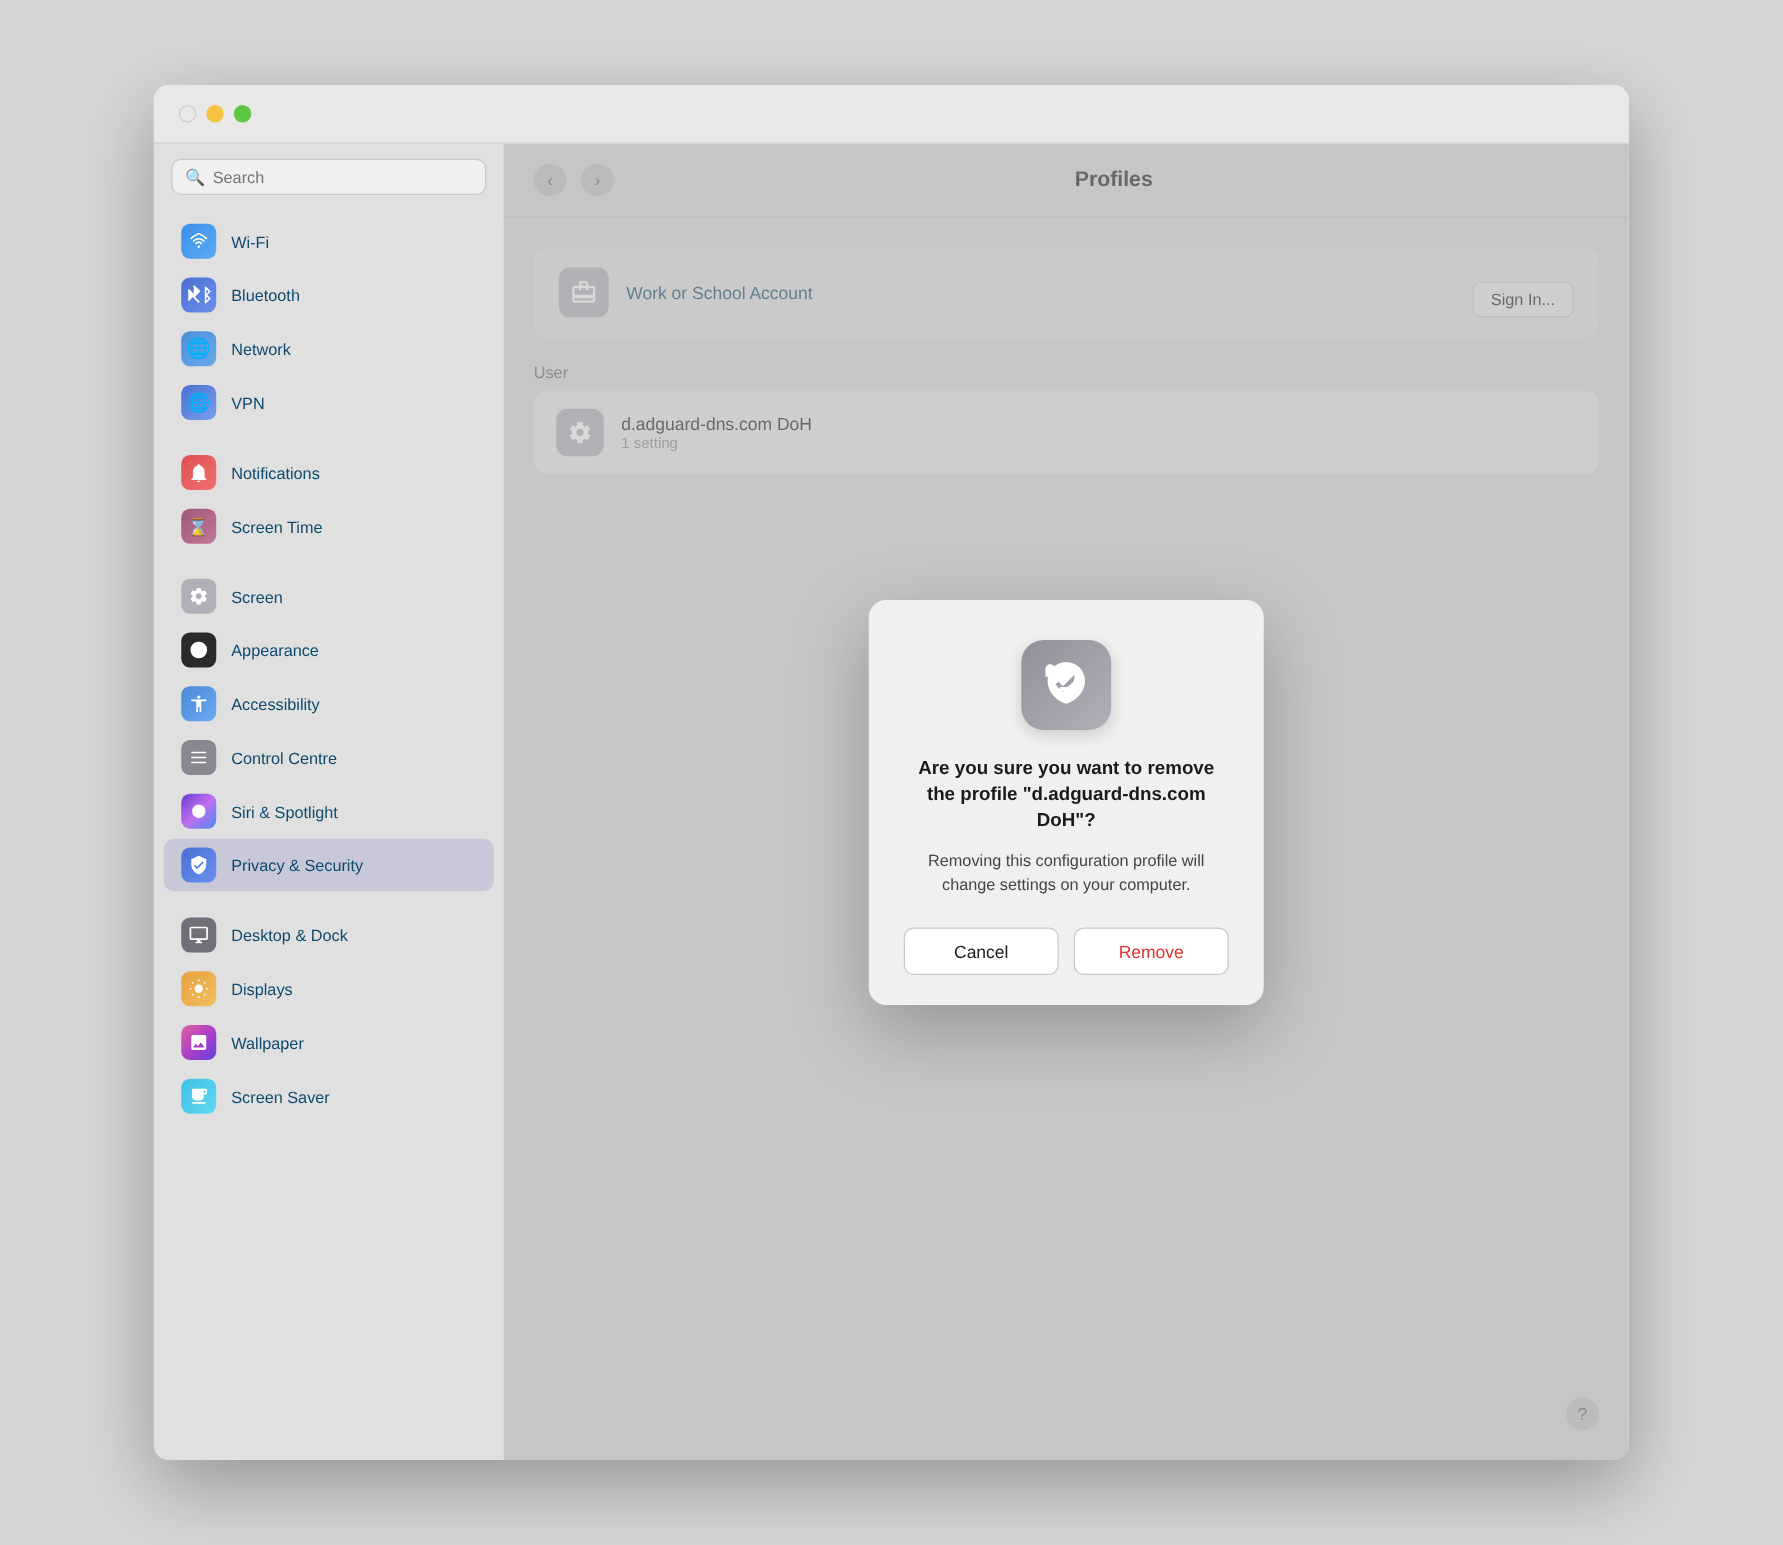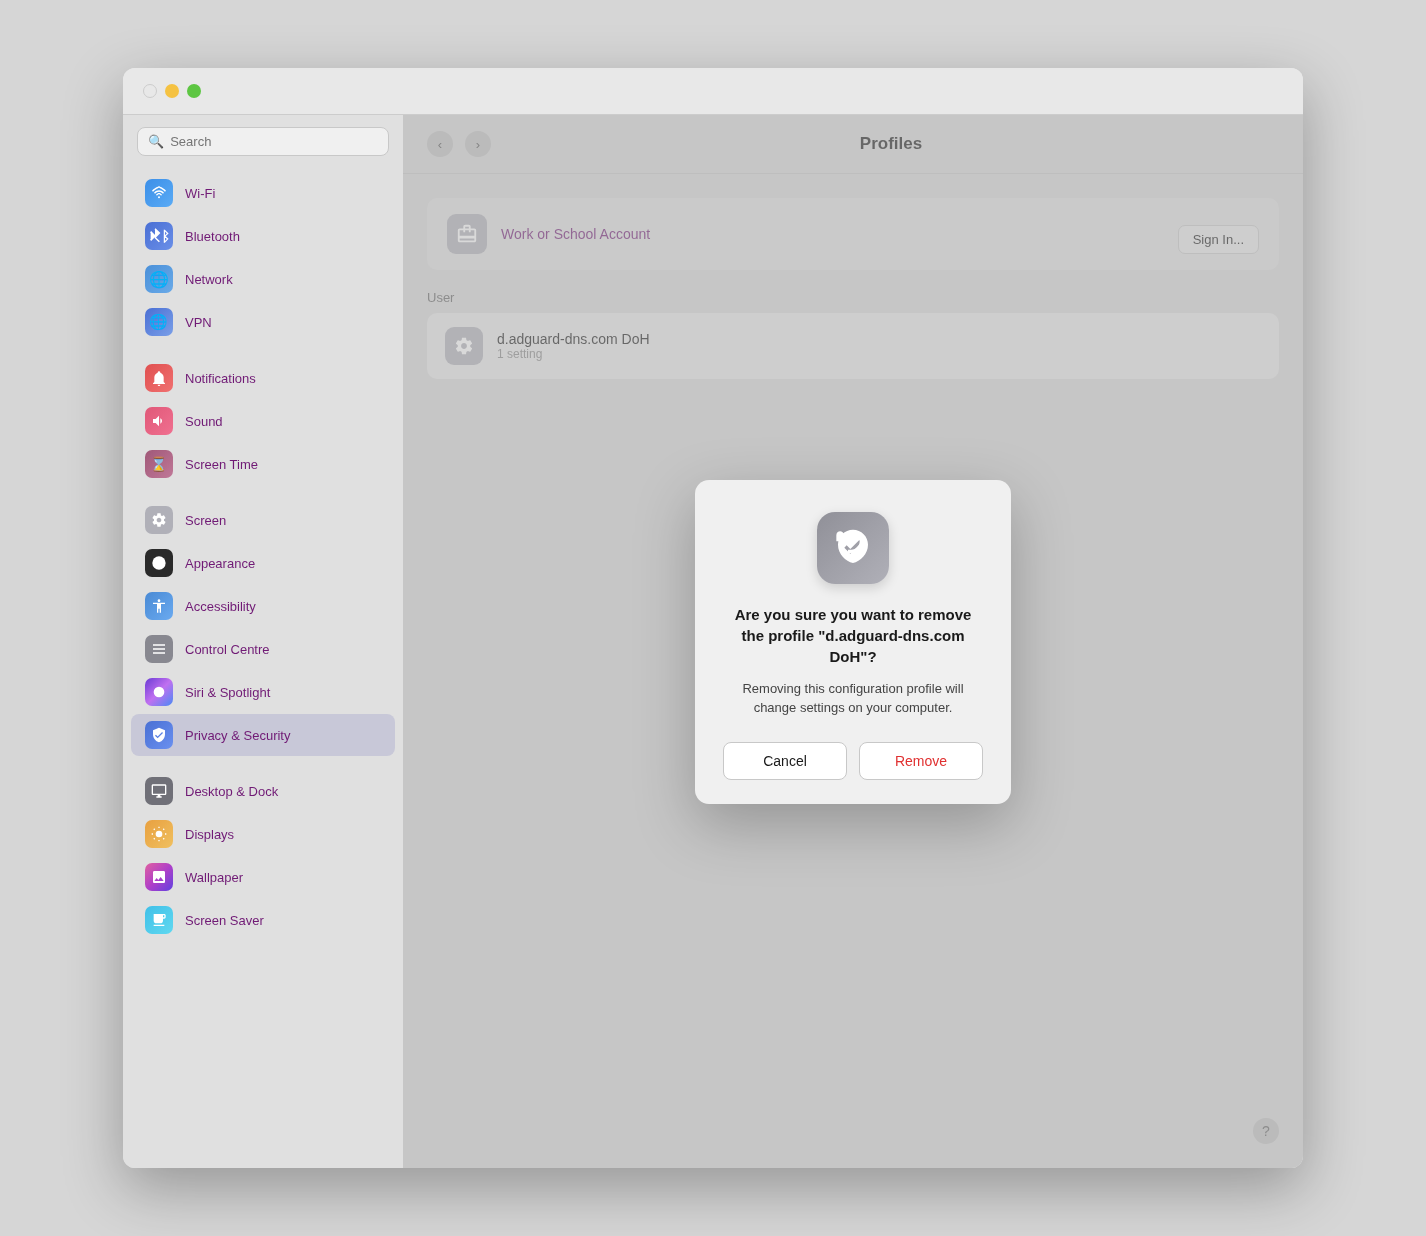--- a/index.html
+++ b/index.html
@@ -112,21 +112,21 @@
       border-radius: 7px;
       display: flex;
       align-items: center;
       justify-content: center;
       font-size: 15px;
       flex-shrink: 0;
     }
 
     .sidebar-item-label {
       font-size: 13px;
-      color: #701a75;
+      color: #0c4a6e;
     }
 
     .sidebar-divider {
       height: 12px;
     }
 
     
     .icon-wifi { background: linear-gradient(135deg, #3b8fe8, #5aabf5); }
     .icon-bluetooth { background: linear-gradient(135deg, #4a6fd4, #6a8fe8); }
     .icon-network { background: linear-gradient(135deg, #4a90d9, #6aaae8); }
@@ -432,28 +432,20 @@
 
       <div class="sidebar-item">
         <div class="sidebar-item-icon icon-notifications">
           <svg width="16" height="16" viewBox="0 0 24 24" fill="white">
             <path d="M12 2C10.9 2 10 2.9 10 4C7.3 4.9 5 7.6 5 11V18L3 20V21H21V20L19 18V11C19 7.6 16.7 4.9 14 4C14 2.9 13.1 2 12 2ZM10 22C10 23.1 10.9 24 12 24C13.1 24 14 23.1 14 22H10Z"></path>
           </svg>
         </div>
         <span class="sidebar-item-label">Notifications</span>
       </div>
 
-      <div class="sidebar-item">
-        <div class="sidebar-item-icon icon-sound">
-          <svg width="16" height="16" viewBox="0 0 24 24" fill="white">
-            <path d="M3 9V15H7L12 20V4L7 9H3ZM16.5 12C16.5 10.2 15.5 8.7 14 7.9V16.1C15.5 15.3 16.5 13.8 16.5 12Z"></path>
-          </svg>
-        </div>
-        <span class="sidebar-item-label">Sound</span>
-      </div>
 
 
       <div class="sidebar-item">
         <div class="sidebar-item-icon icon-screentime">
           <span style="color:white;font-size:14px;">⌛</span>
         </div>
         <span class="sidebar-item-label">Screen Time</span>
       </div>
 
       <div class="sidebar-divider"></div>

